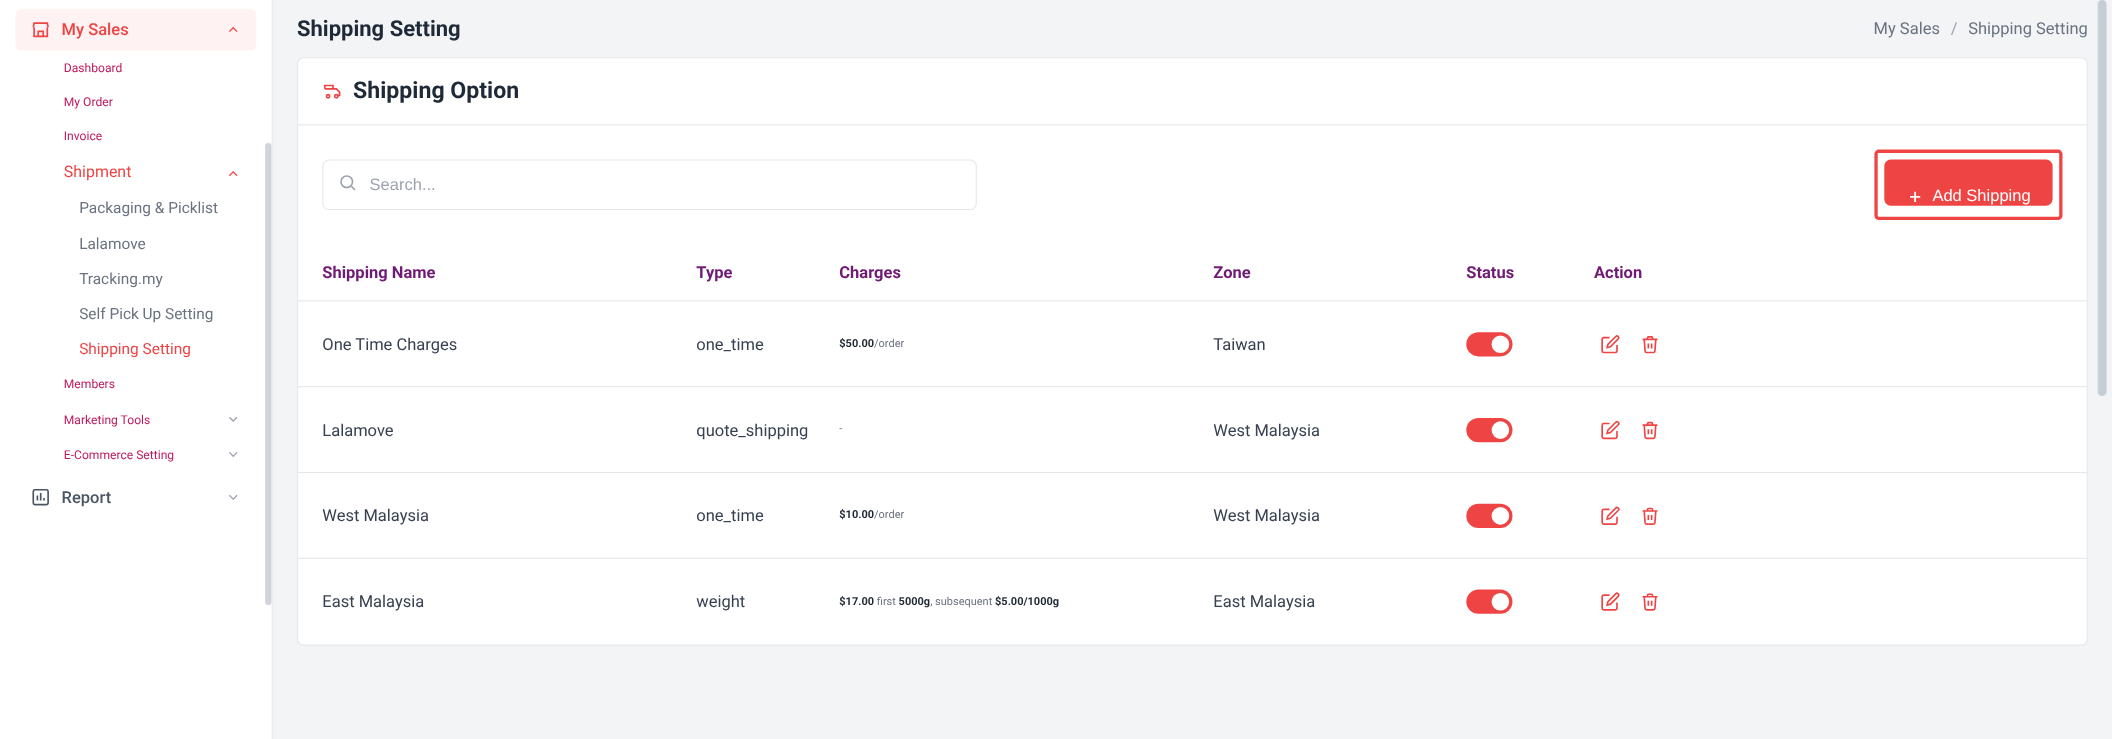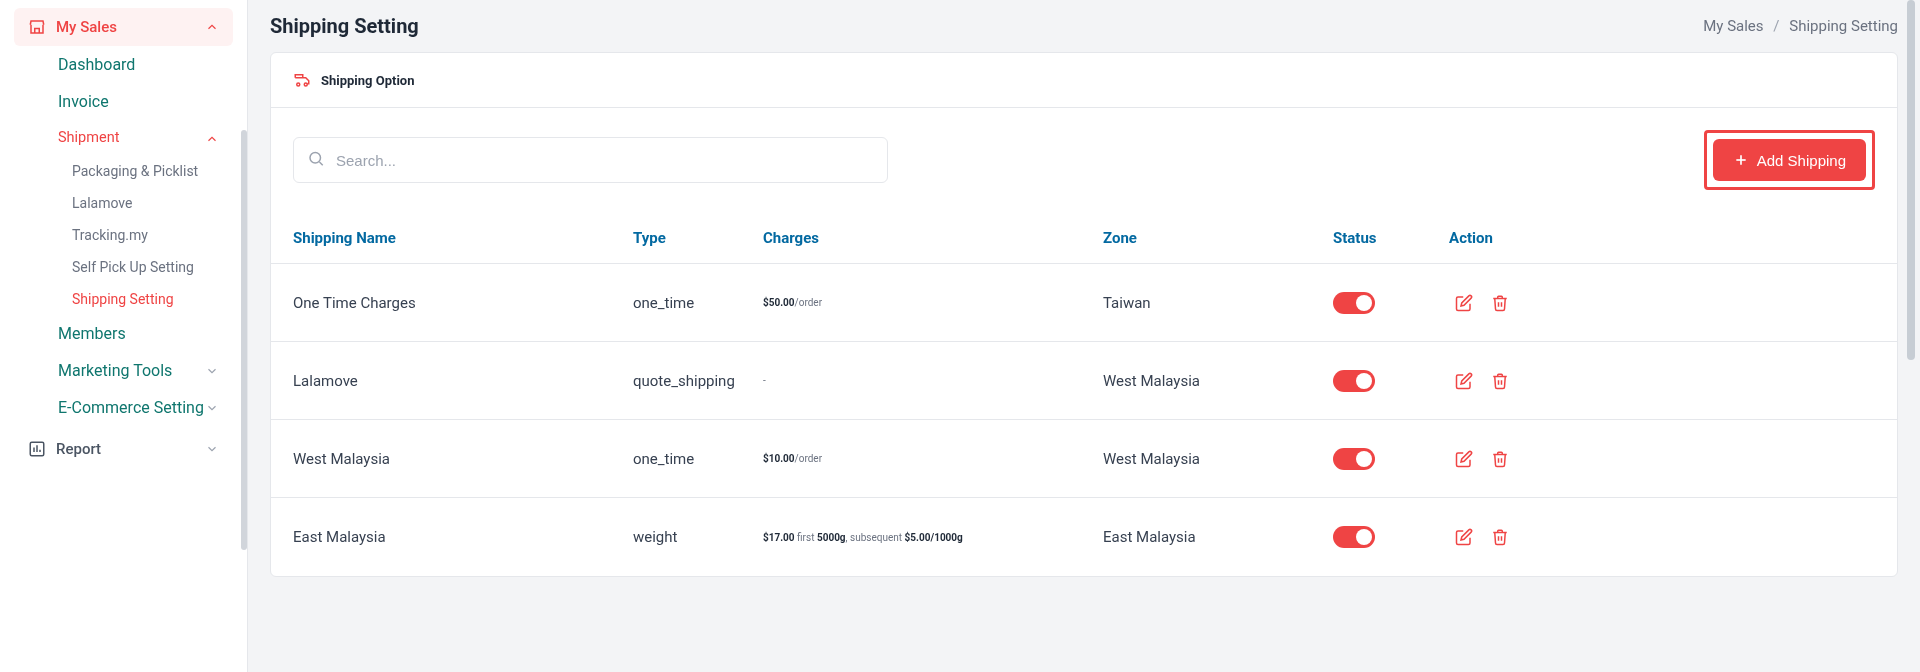--- a/index.html
+++ b/index.html
@@ -47,22 +47,22 @@
   }
   .nav-expander .left { display: flex; align-items: center; gap: 10px; }
   .nav-children {
     padding-left: 34px;
   }
   .nav-item {
     display: flex;
     justify-content: space-between;
     align-items: center;
     padding: 9px 14px 9px 10px;
-    color: #0f766e;
-    font-size: 16px;
+    color: #be185d;
+    font-size: 11px;
     cursor: pointer;
   }
   .nav-subgroup-header {
     display: flex;
     justify-content: space-between;
     align-items: flex-end;
     padding: 9px 14px 9px 10px;
     cursor: pointer;
     color: #ef4444;
     font-size: 14.5px;
@@ -114,21 +114,21 @@
     background: #fff;
     border: 1px solid #e5e7eb;
     border-radius: 6px;
   }
   .card-title {
     display: flex;
     align-items: center;
     gap: 10px;
     padding: 18px 22px;
     border-bottom: 1px solid #e5e7eb;
-    font-size: 13px;
+    font-size: 21px;
     font-weight: 700;
     color: #1f2937;
   }
   .card-title svg { color:#ef4444; }
 
   .toolbar {
     display: flex;
     justify-content: space-between;
     align-items: center;
     padding: 22px;
@@ -149,21 +149,21 @@
     outline: none;
   }
   .search-input::placeholder { color: #9ca3af; }
   .search-icon {
     position: absolute;
     left: 14px; top: 50%; transform: translateY(-50%);
     color: #9ca3af;
   }
   .add-btn {
     display: inline-flex;
-    align-items: center;
+    align-items: flex-end;
     gap: 8px;
     background: #ef4444;
     color: #fff;
     border: none;
     border-radius: 6px;
     height: 42px;
     padding: 0 20px;
     font-size: 15px;
     font-weight: 500;
     cursor: pointer;
@@ -178,21 +178,21 @@
     width: 100%;
   }
   .thead, .trow {
     display: grid;
     grid-template-columns: 340px 130px 340px 230px 100px 76px;
     align-items: center;
     padding: 0 22px;
   }
   .thead {
     height: 52px;
-    color: #0369a1;
+    color: #701a75;
     font-weight: 700;
     font-size: 15px;
     border-bottom: 1px solid #e5e7eb;
   }
   .th-status { text-align: left; }
   .th-action { text-align: center; }
   .trow {
     height: 78px;
     border-bottom: 1px solid #e5e7eb;
     font-size: 15px;
@@ -258,20 +258,23 @@
             <span>My Sales</span>
           </span>
           <svg class="chev chev-up-red" viewBox="0 0 24 24" fill="none" stroke="currentColor" stroke-width="2">
               <polyline points="18 15 12 9 6 15"></polyline>
             </svg>
         </div>
 
         <div class="nav-children">
           <div class="nav-item">
             <span>Dashboard</span>
+          </div>
+          <div class="nav-item">
+            <span>My Order</span>
           </div>
           <div class="nav-item">
             <span>Invoice</span>
           </div>
 
           <div class="nav-subgroup-header">
             <span>Shipment</span>
             <svg class="chev chev-up-red" viewBox="0 0 24 24" fill="none" stroke="currentColor" stroke-width="2">
                 <polyline points="18 15 12 9 6 15"></polyline>
               </svg>

